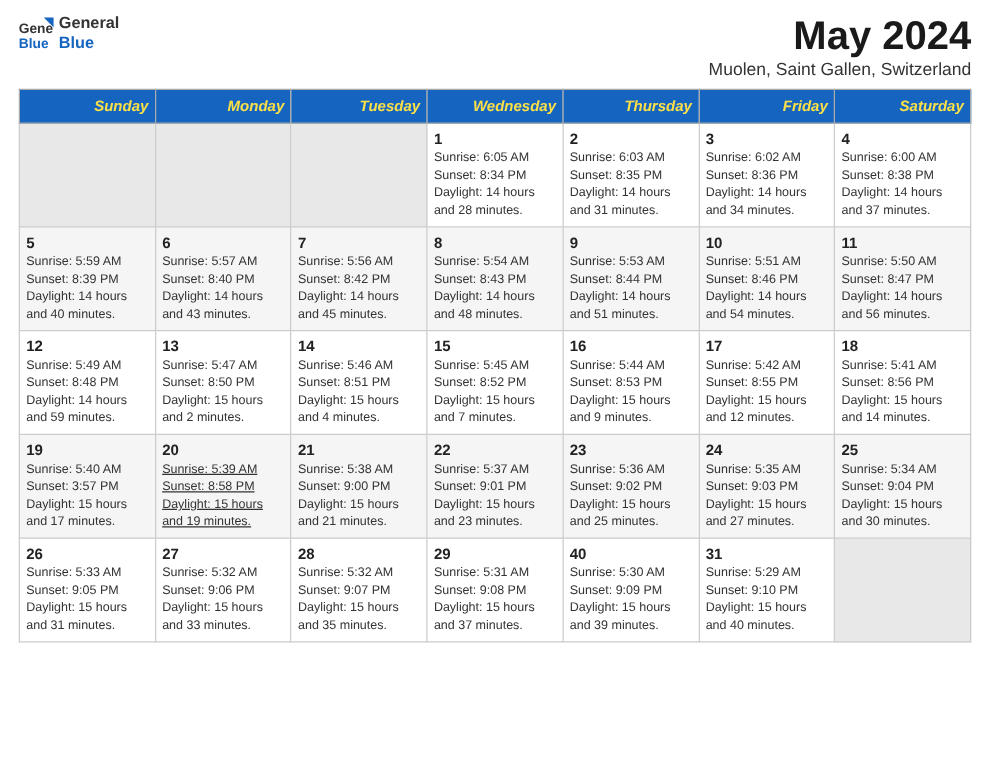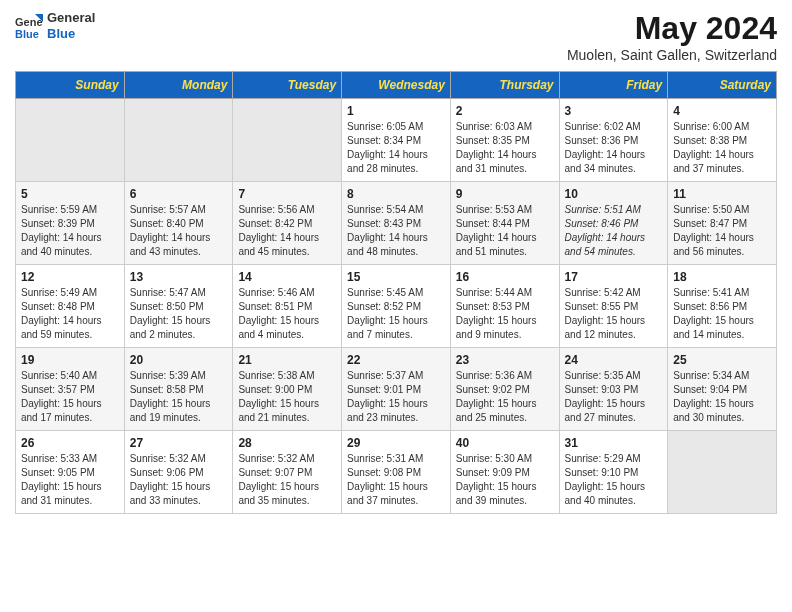--- a/index.html
+++ b/index.html
@@ -177,21 +177,21 @@
         </td>
         <td>
           <span class="day-number">9</span>
           <div class="day-info" style="white-space: pre-line;">Sunrise: 5:53 AM
 Sunset: 8:44 PM
 Daylight: 14 hours
 and 51 minutes.</div>
         </td>
         <td>
           <span class="day-number">10</span>
-          <div class="day-info" style="white-space: pre-line; font-style: italic;">Sunrise: 5:51 AM
+          <div class="day-info" style="white-space: pre-line;">Sunrise: 5:51 AM
 Sunset: 8:46 PM
 Daylight: 14 hours
 and 54 minutes.</div>
         </td>
         <td>
           <span class="day-number">11</span>
           <div class="day-info" style="white-space: pre-line;">Sunrise: 5:50 AM
 Sunset: 8:47 PM
 Daylight: 14 hours
 and 56 minutes.</div>
@@ -251,21 +251,21 @@
       <tr>
         <td>
           <span class="day-number">19</span>
           <div class="day-info" style="white-space: pre-line;">Sunrise: 5:40 AM
 Sunset: 3:57 PM
 Daylight: 15 hours
 and 17 minutes.</div>
         </td>
         <td>
           <span class="day-number">20</span>
-          <div class="day-info" style="white-space: pre-line;">Sunrise: 5:39 AM
+          <div class="day-info" style="white-space: pre-line; text-decoration: underline;">Sunrise: 5:39 AM
 Sunset: 8:58 PM
 Daylight: 15 hours
 and 19 minutes.</div>
         </td>
         <td>
           <span class="day-number">21</span>
           <div class="day-info" style="white-space: pre-line;">Sunrise: 5:38 AM
 Sunset: 9:00 PM
 Daylight: 15 hours
 and 21 minutes.</div>

